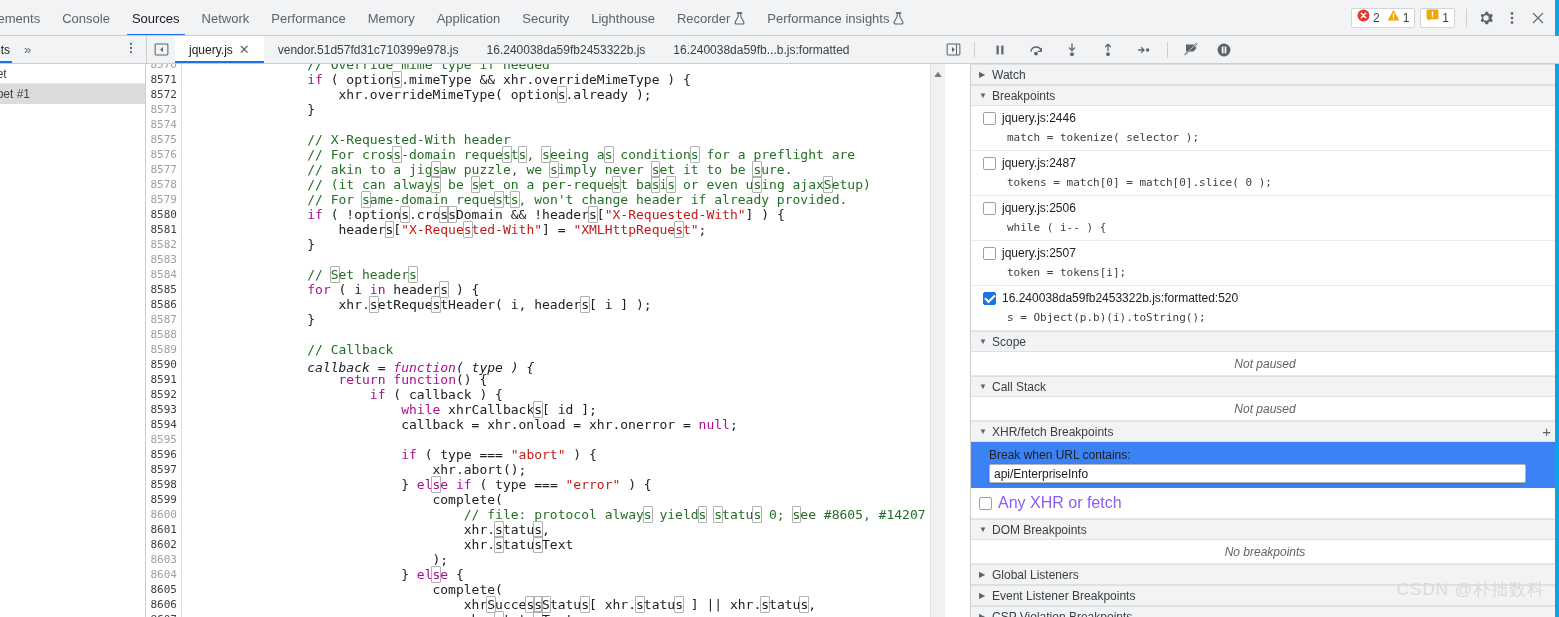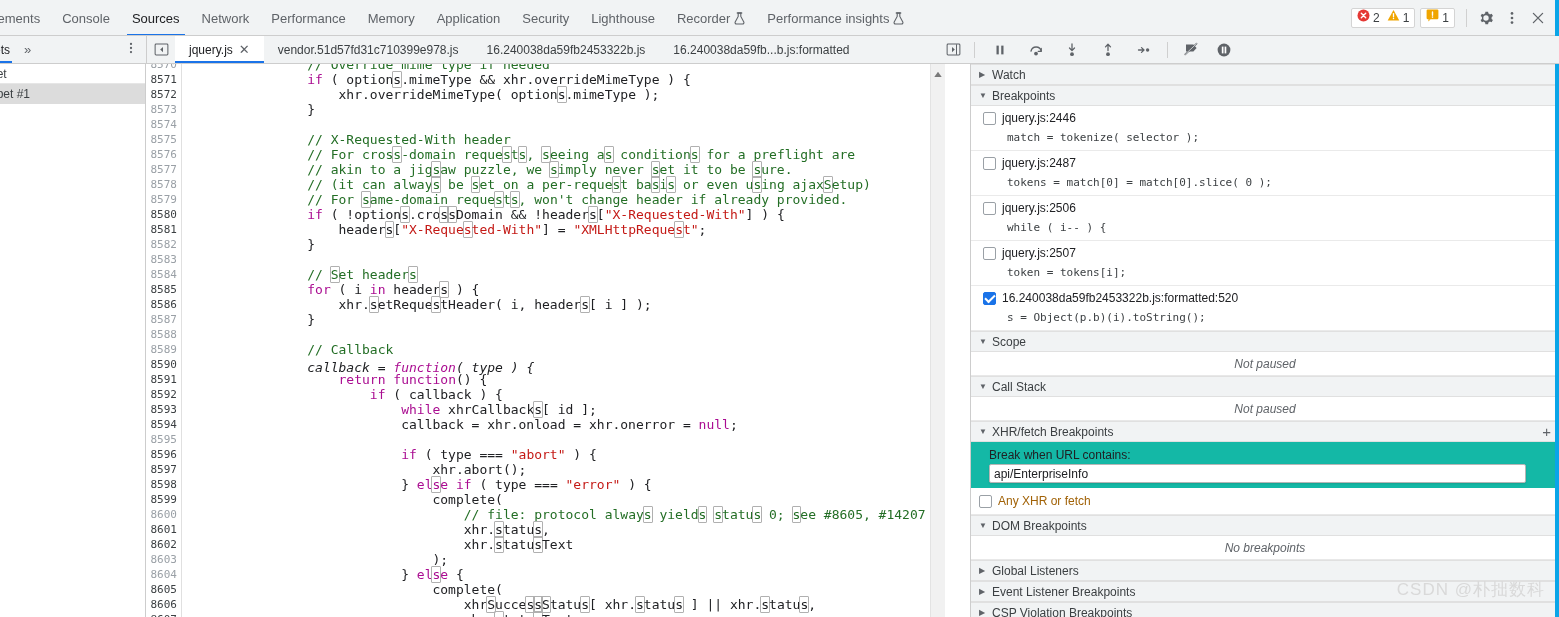--- a/index.html
+++ b/index.html
@@ -192,33 +192,33 @@
   .bp-check.checked::after {
     content: ""; width: 4px; height: 8px;
     border: solid #fff; border-width: 0 2px 2px 0; transform: rotate(45deg) translate(-1px,-1px);
   }
   .bp-texts { display: flex; flex-direction: column; gap: 6px; }
   .bp-loc { font-size: 12px; color: #202124; }
   .bp-snip {
     font-family: "DejaVu Sans Mono", "Liberation Mono", monospace;
     font-size: 11px; color: #3c4043; padding-left: 5px;
   }
-  .xhr-body { background: #14b8a6; padding: 6px 8px 5px 18px; }
+  .xhr-body { background: #3b82f6; padding: 6px 8px 5px 18px; }
   .xhr-label { font-size: 12px; color: #202124; margin-bottom: 2px; }
   .xhr-input {
     width: 537px; height: 19px; border: 1px solid #b6b6b6; border-radius: 2px;
     background: #fff; font-size: 12px; color: #202124;
     padding: 0 4px; font-family: "Liberation Sans", sans-serif;
     box-shadow: 0 1px 2px rgba(0,0,0,0.12);
   }
   .xhr-any {
     display: flex; align-items: center; gap: 6px;
     padding: 6px 8px 6px 8px; background: #fff; border-bottom: 1px solid #e8e8e8;
   }
-  .xhr-any .lbl { font-size: 12px; color: #a16207; }
+  .xhr-any .lbl { font-size: 16px; color: #8b5cf6; }
   .sidebar-blue-edge {
     position: absolute; right: 0; top: 0; width: 4px; bottom: 0; background: #0aa5e8;
   }
   .watermark {
     position: absolute; right: 14px; bottom: 16px;
     font-size: 17px; color: #d9d9d9; letter-spacing: 1px;
     pointer-events: none; white-space: nowrap;
   }
 </style>
 </head>
@@ -475,21 +475,21 @@
         <div class="ln exec" style="top: 473px;">8602</div>
         <div class="ln" style="top: 488px;">8603</div>
         <div class="ln" style="top: 503px;">8604</div>
         <div class="ln exec" style="top: 518px;">8605</div>
         <div class="ln exec" style="top: 533px;">8606</div>
         <div class="ln exec" style="top: 548px;">8607</div>
       </div>
     <div class="code-area" id="codearea">
         <div class="cl" style="top: -7px;"><span class="pl">                </span><span class="cmt">// Override mime type if needed</span></div>
         <div class="cl" style="top: 8px;"><span class="pl">                </span><span class="kw2">if</span><span class="pl"> ( option</span><span class="pl hl">s</span><span class="pl">.mimeType &amp;&amp; xhr.overrideMimeType ) {</span></div>
-        <div class="cl" style="top: 23px;"><span class="pl">                    xhr.overrideMimeType( option</span><span class="pl hl">s</span><span class="pl">.mimeType );</span></div>
+        <div class="cl" style="top: 23px;"><span class="pl">                    xhr.overrideMimeType( option</span><span class="pl hl">s</span><span class="pl">.already );</span></div>
         <div class="cl" style="top: 38px;"><span class="pl">                }</span></div>
         <div class="cl" style="top: 53px;"><span class="pl"></span></div>
         <div class="cl" style="top: 68px;"><span class="pl">                </span><span class="cmt">// X-Requested-With header</span></div>
         <div class="cl" style="top: 83px;"><span class="pl">                </span><span class="cmt">// For cros</span><span class="cmt hl">s</span><span class="cmt">-domain reque</span><span class="cmt hl">s</span><span class="cmt">t</span><span class="cmt hl">s</span><span class="cmt">, </span><span class="cmt hl">s</span><span class="cmt">eeing a</span><span class="cmt hl">s</span><span class="cmt"> condition</span><span class="cmt hl">s</span><span class="cmt"> for a preflight are</span></div>
         <div class="cl" style="top: 98px;"><span class="pl">                </span><span class="cmt">// akin to a jig</span><span class="cmt hl">s</span><span class="cmt">aw puzzle, we </span><span class="cmt hl">s</span><span class="cmt">imply never </span><span class="cmt hl">s</span><span class="cmt">et it to be </span><span class="cmt hl">s</span><span class="cmt">ure.</span></div>
         <div class="cl" style="top: 113px;"><span class="pl">                </span><span class="cmt">// (it can alway</span><span class="cmt hl">s</span><span class="cmt"> be </span><span class="cmt hl">s</span><span class="cmt">et on a per-reque</span><span class="cmt hl">s</span><span class="cmt">t ba</span><span class="cmt hl">s</span><span class="cmt">i</span><span class="cmt hl">s</span><span class="cmt"> or even u</span><span class="cmt hl">s</span><span class="cmt">ing ajax</span><span class="cmt hl">S</span><span class="cmt">etup)</span></div>
         <div class="cl" style="top: 128px;"><span class="pl">                </span><span class="cmt">// For </span><span class="cmt hl">s</span><span class="cmt">ame-domain reque</span><span class="cmt hl">s</span><span class="cmt">t</span><span class="cmt hl">s</span><span class="cmt">, won't change header if already provided.</span></div>
         <div class="cl" style="top: 143px;"><span class="pl">                </span><span class="kw2">if</span><span class="pl"> ( !option</span><span class="pl hl">s</span><span class="pl">.cro</span><span class="pl hl">s</span><span class="pl hl">s</span><span class="pl">Domain &amp;&amp; !header</span><span class="pl hl">s</span><span class="pl">[</span><span class="str">"X-Requested-With"</span><span class="pl">] ) {</span></div>
         <div class="cl" style="top: 158px;"><span class="pl">                    header</span><span class="pl hl">s</span><span class="pl">[</span><span class="str">"X-Reque</span><span class="str hl">s</span><span class="str">ted-With"</span><span class="pl">] = </span><span class="str">"XMLHttpReque</span><span class="str hl">s</span><span class="str">t"</span><span class="pl">;</span></div>
         <div class="cl" style="top: 173px;"><span class="pl">                }</span></div>

